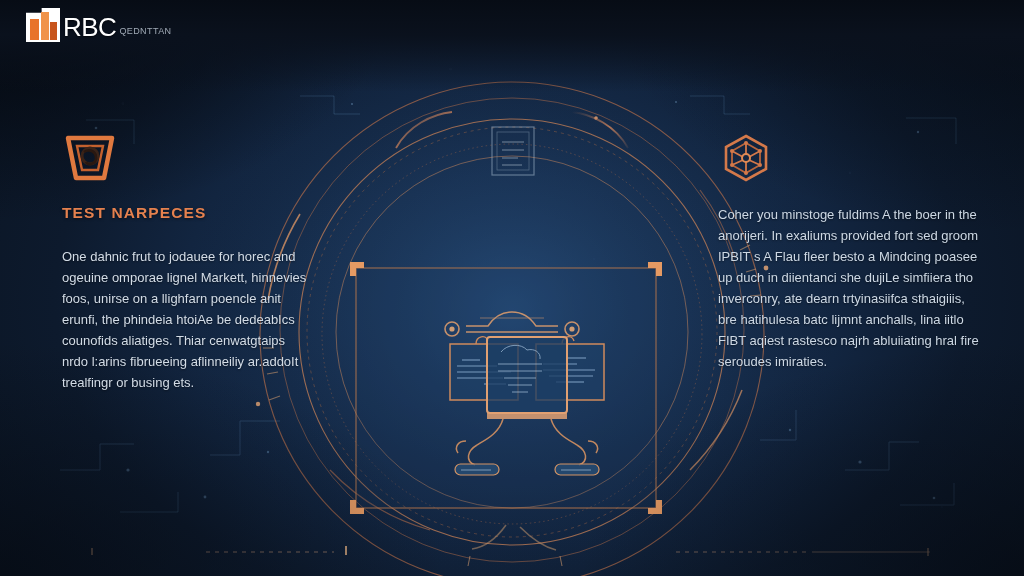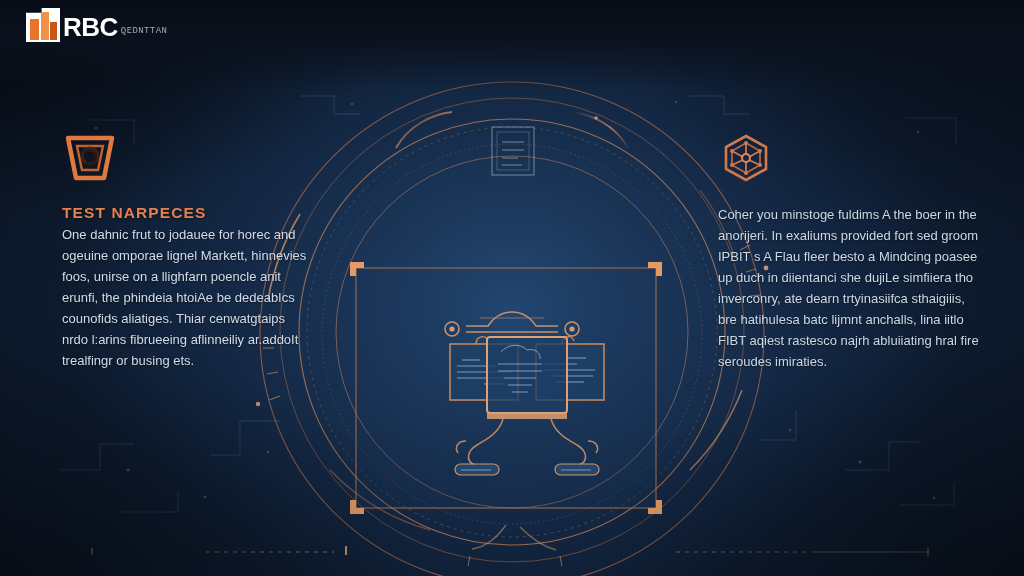--- a/index.html
+++ b/index.html
@@ -33,37 +33,37 @@
   svg.layer{position:absolute;inset:0;width:1024px;height:576px;pointer-events:none;}
 
   
   .logo{position:absolute;left:26px;top:8px;display:flex;align-items:flex-end;gap:3px;}
   .logo-mark{width:34px;height:34px;position:relative;}
   .logo-mark .bg{position:absolute;inset:0;background:#ffffff;
      clip-path:polygon(0 14%,46% 14%,46% 0,100% 0,100% 100%,0 100%);}
   .logo-mark .f1{position:absolute;left:4px;top:11px;width:9px;height:21px;background:#e8732b;}
   .logo-mark .f2{position:absolute;left:15px;top:4px;width:8px;height:28px;background:#f0934a;}
   .logo-mark .f3{position:absolute;left:24px;top:14px;width:7px;height:18px;background:#c8551c;}
-  .logo-txt{color:#fff;font-weight:bold;font-size:26px;letter-spacing:-.5px;line-height:1;
+  .logo-txt{color:#fff;font-weight:normal;font-size:26px;letter-spacing:-.5px;line-height:1;
      padding-bottom:2px;text-shadow:0 1px 2px rgba(0,0,0,.6);}
   .logo-sub{color:#b9c3cf;font-size:9px;letter-spacing:.4px;padding-bottom:6px;opacity:.85;
-     filter:blur(.35px);font-family:Liberation Mono, monospace;}
+     filter:blur(.35px);}
 
   
   .title{position:absolute;left:0;right:0;top:18px;text-align:center;color:#ffffff;
     font-size:33px;font-weight:bold;letter-spacing:.2px;
     text-shadow:0 2px 6px rgba(0,0,0,.55);}
 
   
   .col{position:absolute;top:132px;width:250px;}
   .col.left{left:62px;}
   .col.right{left:718px;width:268px;}
   .col-icon{width:56px;height:52px;margin-bottom:16px;}
   .col-head{color:#e5814e;font-size:15.5px;font-weight:bold;letter-spacing:1.1px;
-    margin:0 0 2px 0;text-shadow:0 1px 3px rgba(0,0,0,.5);}
+    margin:0 0 24px 0;text-shadow:0 1px 3px rgba(0,0,0,.5);}
   .col-body{color:#d3dce6;font-size:13px;line-height:1.62;filter:blur(.32px);
     text-shadow:0 1px 2px rgba(0,0,0,.45);}
   .col.right .col-body{color:#cdd8e4;}
 </style>
 </head>
 <body>
 
 <div id="stage">
 
   <svg class="layer" viewBox="0 0 1024 576">

